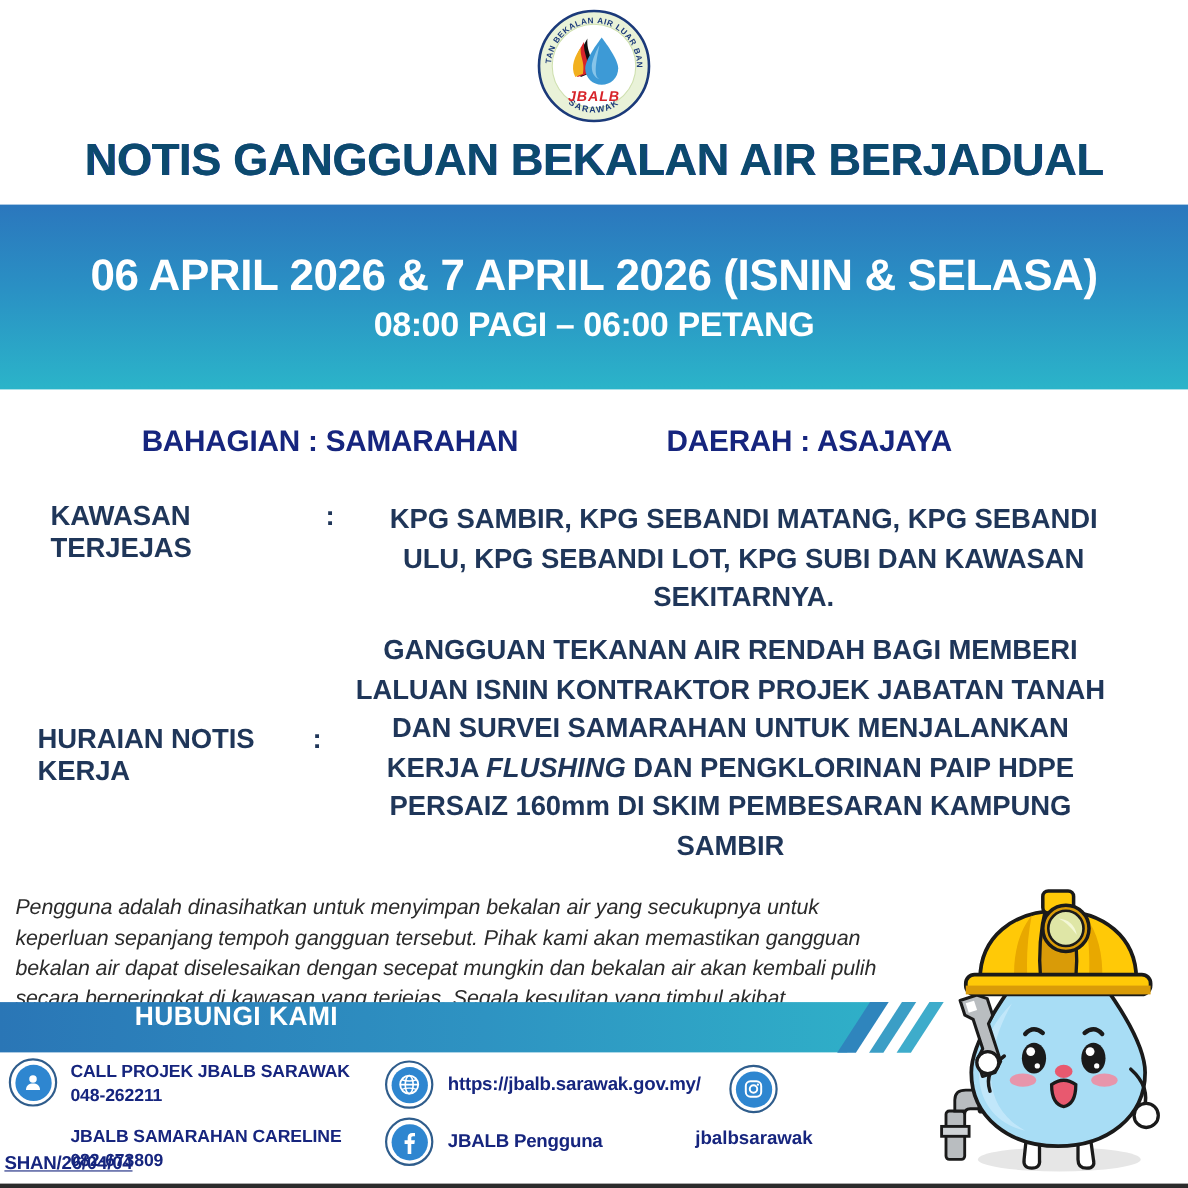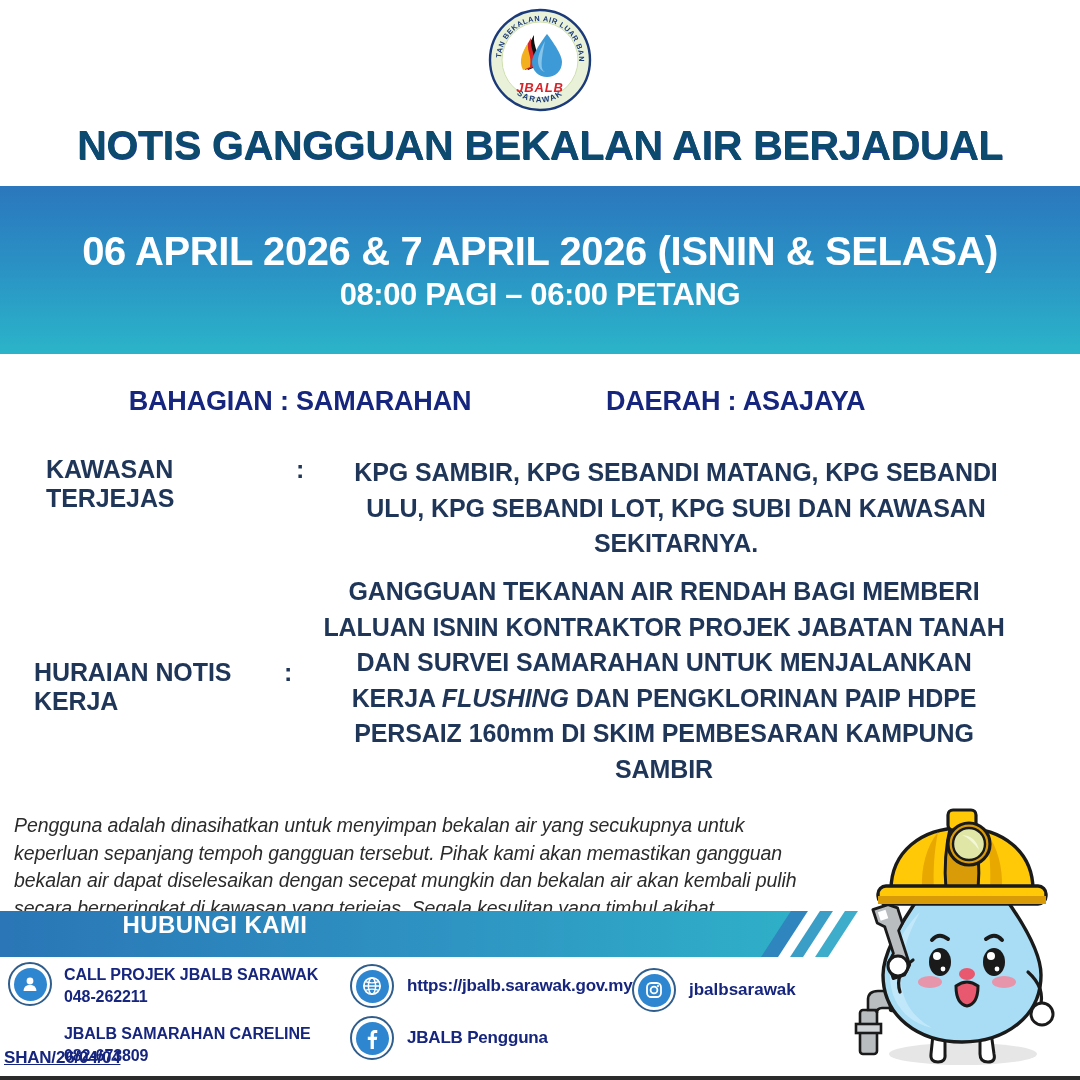--- a/index.html
+++ b/index.html
@@ -127,21 +127,21 @@
   }
 
   .call-block { position: absolute; left: 8px; top: 4px; display: flex; gap: 12px; }
   .call-texts { color: #16257e; font-size: 16px; font-weight: bold; line-height: 1.35; padding-top: 2px; letter-spacing: -0.1px; }
   .call-texts .gap { height: 16px; }
 
   .web-block { position: absolute; left: 350px; top: 6px; display: flex; flex-direction: column; gap: 8px; }
   .web-row { display: flex; align-items: center; gap: 13px; }
   .web-row .txt { color: #16257e; font-size: 17px; font-weight: bold; letter-spacing: -0.2px; }
 
-  .ig-block { position: absolute; left: 632px; top: 10px; display: flex; align-items: center; gap: 13px; }
+  .ig-block { position: absolute; left: 632px; top: 10px; display: flex; align-items: center; gap: 13px; flex-direction: column; }
   .ig-block .txt { color: #16257e; font-size: 17px; font-weight: bold; }
 
   .ref {
     position: absolute; left: 4px; top: 1048px;
     color: #16257e; font-size: 17px; font-weight: bold; letter-spacing: -0.2px; text-decoration: underline;
   }
 
   .bottom-rule {
     position: absolute; left: 0; top: 1076px; width: 1080px; height: 4px;
     background: #2b2b2b;

